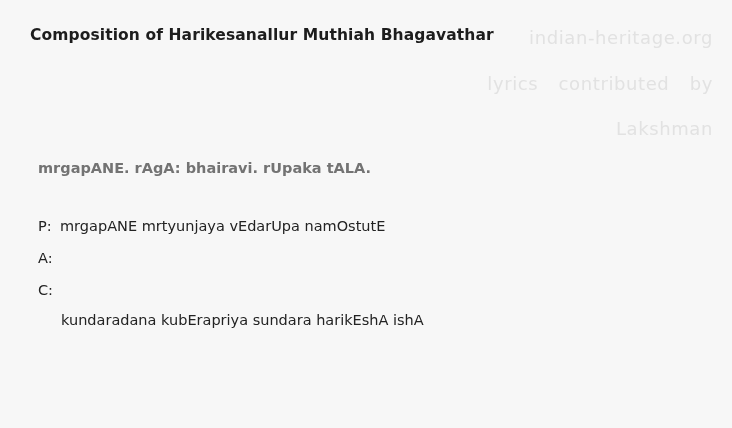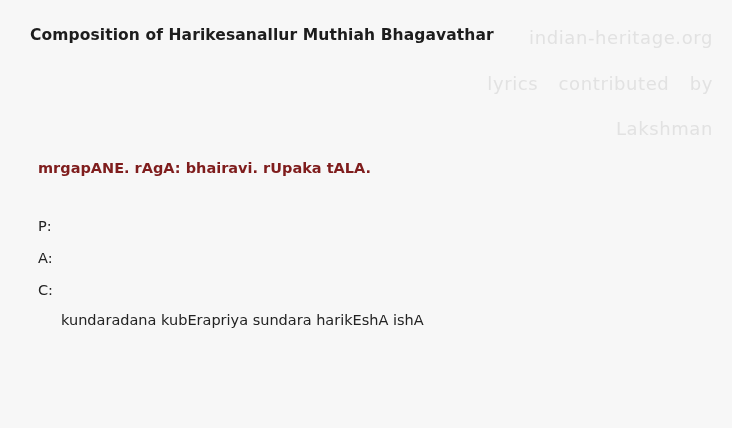--- a/index.html
+++ b/index.html
@@ -44,21 +44,21 @@
   .wm1 { top: 27px; }
   .wm2 { top: 73px; }
   .wm3 { top: 118px; }
   .wm2 .wm-word { margin-left: 14px; }
   .heading {
     position: absolute;
     left: 38px;
     top: 160px;
     font-size: 14.5px;
     font-weight: bold;
-    color: #7f1d1d;
+    color: #737373;
     white-space: nowrap;
   }
   .lines {
     position: absolute;
     left: 38px;
     top: 218px;
     width: 660px;
   }
   .line {
     display: flex;
@@ -106,20 +106,21 @@
   <div class="watermark wm3">
     <span>Lakshman</span>
   </div>
 
   <div class="heading">mrgapANE.  rAgA:  bhairavi.  rUpaka tALA.</div>
 
   <div class="lines">
 
     <div class="line">
       <span class="tag">P:</span>
+      <span class="txt">mrgapANE mrtyunjaya vEdarUpa namOstutE</span>
     </div>
 
     <div class="line">
       <span class="tag">A:</span>
     </div>
 
     <div class="line">
       <span class="tag">C:</span>
     </div>
 

